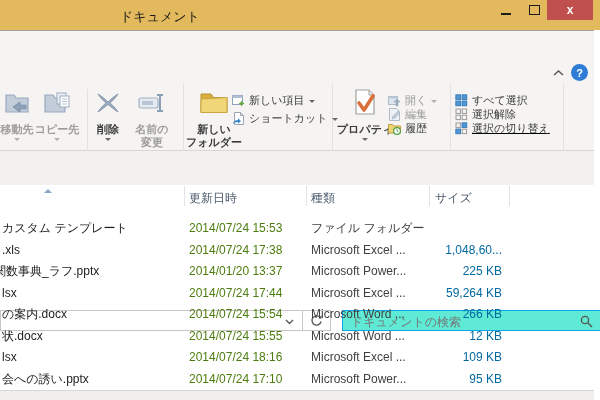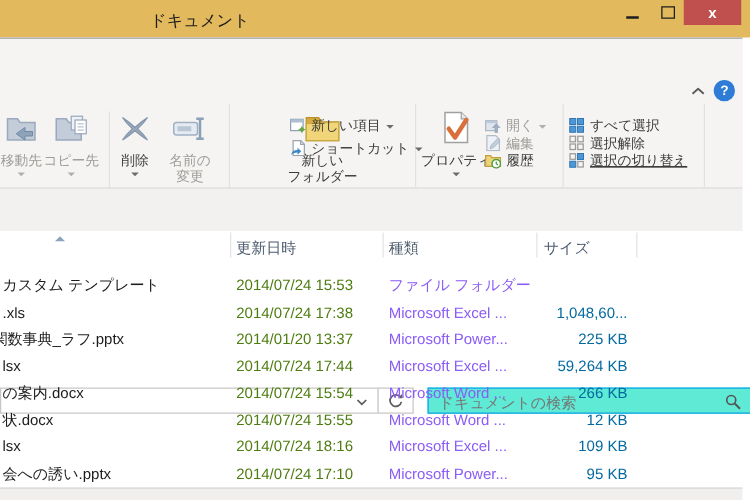--- a/index.html
+++ b/index.html
@@ -21,21 +21,21 @@
   
   .win-border-right{position:absolute;top:30px;right:0;width:6px;height:370px;background:#e2b95c;border-left:1px solid #c9a24a;box-sizing:border-box;}
   
   .ribbon{position:absolute;top:30px;left:0;width:594px;height:121px;background:#f5f4f2;border-top:1px solid #9f9f9f;border-bottom:1px solid #d8d6d3;box-sizing:border-box;}
   .ribbon-collapse{position:absolute;left:551px;top:37px;width:14px;height:10px;display:flex;align-items:center;justify-content:center;}
   .help-btn{position:absolute;left:571px;top:33px;width:17px;height:17px;border-radius:50%;background:#2e7cd6;color:#fff;font-size:11px;font-weight:bold;display:flex;align-items:center;justify-content:center;}
   .grp-divider{position:absolute;top:52px;width:1px;height:96px;background:#e3e1de;}
   .inner-divider{position:absolute;top:58px;width:1px;height:74px;background:#e3e1de;}
   .grp-label{position:absolute;top:131px;font-size:11px;color:#8b8a86;text-align:center;}
   .big-btn{position:absolute;top:55px;display:flex;flex-direction:column;align-items:center;}
-  .big-btn .lbl{font-size:11px;line-height:13px;text-align:center;white-space:nowrap;}
+  .big-btn .lbl{font-size:11px;line-height:13px;text-align:center;white-space:nowrap;font-weight:bold;}
   .lbl-dark{color:#3b3b3b;}
   .lbl-gray{color:#9d9c99;}
   .caret-down{width:0;height:0;border-left:3px solid transparent;border-right:3px solid transparent;border-top:3px solid #6b6b6b;margin-top:2px;}
   .caret-gray{border-top-color:#b0afac;}
   .small-row{position:absolute;height:14px;display:flex;align-items:center;gap:4px;font-size:11px;white-space:nowrap;}
   .icon16{width:32px;height:34px;display:flex;align-items:center;justify-content:center;margin-bottom:3px;}
   .icon-sm{width:13px;height:13px;flex:0 0 13px;}
   
   .address-band{position:absolute;top:151px;left:0;width:594px;height:34px;background:#f2f1ef;}
   .addressbar{position:absolute;top:159px;left:0;width:303px;height:21px;background:#fff;border:1px solid #c9c7c5;box-sizing:border-box;}
@@ -49,21 +49,21 @@
   .sort-arrow{position:absolute;left:44px;top:4px;width:0;height:0;border-left:4px solid transparent;border-right:4px solid transparent;border-bottom:4px solid #8ba4bd;}
   .hdr-cell{position:absolute;top:5px;font-size:12px;color:#4c5b6d;white-space:nowrap;}
   .hdr-date{left:189px;} .hdr-type{left:311px;} .hdr-size{left:435px;}
   .hdr-sep{position:absolute;top:1px;width:1px;height:20px;background:#e4e4e4;}
   
   .file-list{position:absolute;top:218px;left:0;width:594px;}
   .frow{position:relative;height:21.5px;font-size:12px;line-height:21.5px;white-space:nowrap;}
   .c-name{position:absolute;left:2px;color:#1c1c1c;}
   .frow:nth-child(3) .c-name{left:-6px;}
   .c-date{position:absolute;left:189px;color:#4d7c0f;}
-  .c-type{position:absolute;left:311px;color:#8b5cf6;}
+  .c-type{position:absolute;left:311px;color:#404040;}
   .c-size{position:absolute;left:424px;width:78px;text-align:right;color:#0369a1;}
   
   .statusbar{position:absolute;top:390px;left:0;width:594px;height:10px;background:#f0efed;border-top:1px solid #d9d7d5;box-sizing:border-box;}
 </style>
 </head>
 <body>
 
 <div class="window">
 
   <div class="titlebar">
@@ -137,21 +137,21 @@
             <line x1="23" y1="4" x2="23" y2="20" stroke="#8ba0b8" stroke-width="2"></line>
             <path d="M20 4 h6 M20 20 h6" stroke="#8ba0b8" stroke-width="2" fill="none"></path>
           </svg>
       </div>
       <span class="lbl lbl-gray">名前の</span>
       <span class="lbl lbl-gray">変更</span>
     </div>
 
     <div class="grp-label" style="left:0;width:183px;">整理</div>
 
-    <div class="big-btn" style="left:186px;width:56px;margin-left:44px;">
+    <div class="big-btn" style="left:186px;width:56px;">
       <div class="icon16">
         <svg width="32" height="30" viewBox="0 0 32 30">
             <path d="M3 6 h10 l2.5 3.5 H29 v15 H3 z" fill="#d9ad3c" stroke="#b8912f" stroke-width="1"></path>
             <path d="M3 11 L29 9.5 V24.5 H3 z" fill="#f0d678" stroke="#c9a840" stroke-width="1"></path>
           </svg>
       </div>
       <span class="lbl lbl-dark">新しい</span>
       <span class="lbl lbl-dark">フォルダー</span>
     </div>
 

